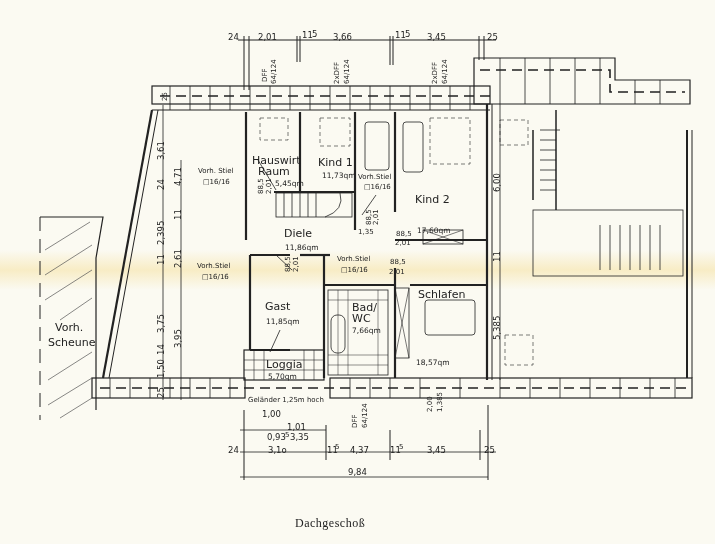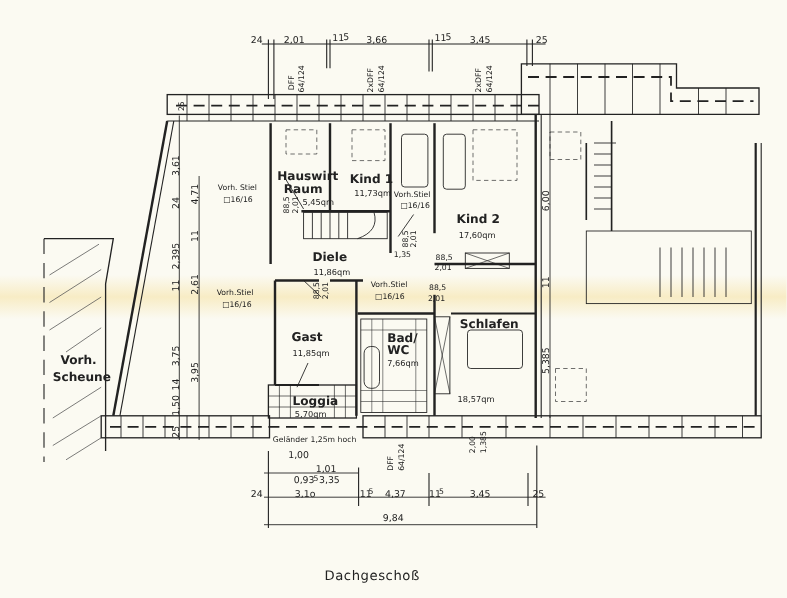--- a/index.html
+++ b/index.html
@@ -1,25 +1,25 @@
 <!DOCTYPE html>
 <html><head>
 <meta charset="utf-8">
 <style>
   html, body { margin: 0; padding: 0; }
   body { width: 715px; height: 544px; background: #fbfaf2; position: relative; overflow: hidden; font-family: "DejaVu Sans", sans-serif; color: #222; }
   .stain { position: absolute; left: 0; top: 250px; width: 715px; height: 40px; background: linear-gradient(to bottom, rgba(250,240,200,0), rgba(245,225,160,0.55), rgba(250,240,200,0)); pointer-events: none; }
   svg.plan { position: absolute; left: 0; top: 0; }
   .lbl { position: absolute; font-size: 10px; line-height: 11px; white-space: nowrap; color: #222; }
-  .room { font-size: 11px; font-weight: bold; }
+  .room { font-size: 11px; }
   .area { font-size: 7.5px; }
   .small { font-size: 7px; }
   .dim { font-size: 8.5px; }
   .vert { transform: rotate(-90deg); transform-origin: left top; }
-  .title { position: absolute; left: 295px; top: 516px; font-size: 12px; letter-spacing: 0.5px; }
+  .title { position: absolute; left: 295px; top: 516px; font-size: 12px; letter-spacing: 0.5px; font-family: Liberation Serif, serif; }
 </style>
 </head>
 <body>
 
 <div class="stain"></div>
 
 <svg class="plan" width="715" height="544" viewBox="0 0 715 544">
   <g stroke="#222" fill="none" stroke-width="1">
 
     <line x1="238" y1="40" x2="496" y2="40"></line>
@@ -231,21 +231,21 @@
 <span class="lbl small vert" style="left:430px;top:84px">2xDFF</span>
 <span class="lbl small vert" style="left:440px;top:84px">64/124</span>
 <span class="lbl small vert" style="left:160px;top:101px">25</span>
 
 <span class="lbl room" style="left:252px;top:155px">Hauswirt</span>
 <span class="lbl room" style="left:258px;top:166px">Raum</span>
 <span class="lbl area" style="left:275px;top:178px">5,45qm</span>
 <span class="lbl room" style="left:318px;top:157px">Kind 1</span>
 <span class="lbl area" style="left:322px;top:170px">11,73qm</span>
 <span class="lbl room" style="left:415px;top:194px">Kind 2</span>
-<span class="lbl area" style="left:417px;top:208px">17,60qm</span>
+<span class="lbl area" style="left:417px;top:225px">17,60qm</span>
 <span class="lbl room" style="left:284px;top:228px">Diele</span>
 <span class="lbl area" style="left:285px;top:242px">11,86qm</span>
 <span class="lbl room" style="left:265px;top:301px">Gast</span>
 <span class="lbl area" style="left:266px;top:316px">11,85qm</span>
 <span class="lbl room" style="left:352px;top:302px">Bad/</span>
 <span class="lbl room" style="left:352px;top:313px">WC</span>
 <span class="lbl area" style="left:352px;top:325px">7,66qm</span>
 <span class="lbl room" style="left:418px;top:289px">Schlafen</span>
 <span class="lbl area" style="left:416px;top:357px">18,57qm</span>
 <span class="lbl room" style="left:266px;top:359px">Loggia</span>

